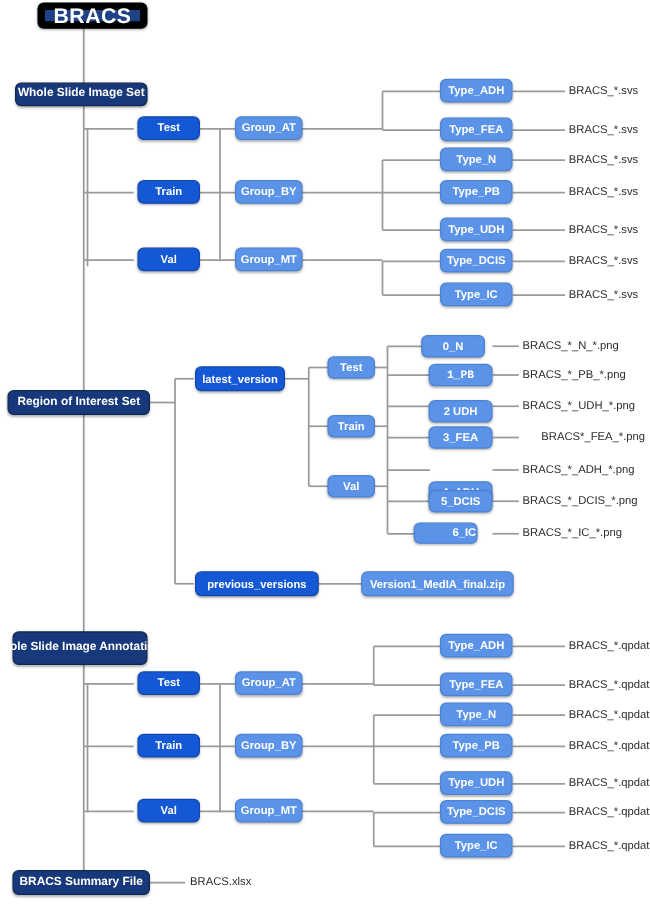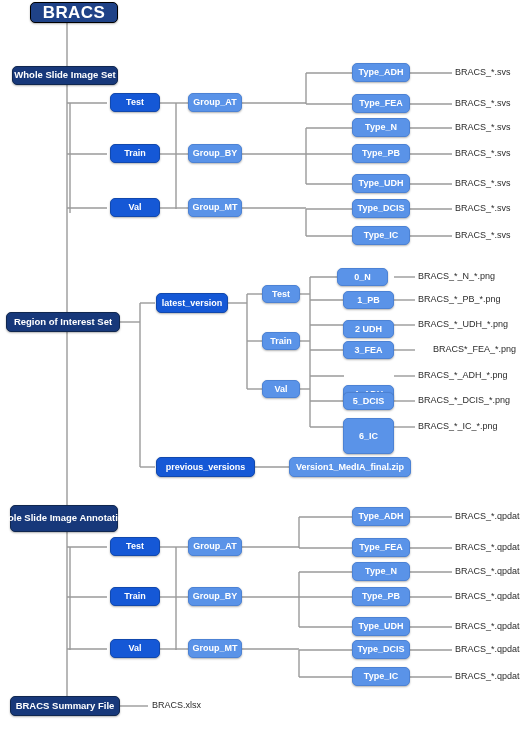--- a/index.html
+++ b/index.html
@@ -12,21 +12,21 @@
   svg.links{position:absolute;left:0;top:0;width:520px;height:736px;pointer-events:none;}
 
   .node{
     position:absolute;box-sizing:border-box;
     display:flex;align-items:center;justify-content:center;
     text-align:center;color:#ffffff;font-weight:bold;
     border-radius:5px;line-height:1.12;
     box-shadow:0 1px 2px rgba(0,0,0,.30);
     white-space:nowrap;
   }
-  .lvl-root{background:#1F4287;border:1px solid #000000;font-size:17px;letter-spacing:.4px;align-items:flex-end;}
+  .lvl-root{background:#1F4287;border:6px solid #000000;font-size:17px;letter-spacing:.4px;}
   .lvl-major{background:#17387a;border:1px solid #10274f;font-size:9.5px;}
   .lvl-mid{background:#1558d6;border:1px solid #1148ad;font-size:9px;}
   .lvl-leaf{background:#5a93e8;border:1px solid #4c82d4;font-size:9px;}
   .lvl-leaf.wide{white-space:nowrap;}
 
   .filelabel{
     position:absolute;color:#2b2b2b;font-size:9px;
     font-family:"Liberation Sans","DejaVu Sans",sans-serif;
     white-space:nowrap;line-height:1;
   }
@@ -221,36 +221,36 @@
   <div class="node lvl-leaf" style="left:262px;top:332px;width:38px;height:18px;">
     <span>Train</span>
   </div>
   <div class="node lvl-leaf" style="left:262px;top:380px;width:38px;height:18px;">
     <span>Val</span>
   </div>
 
   <div class="node lvl-leaf" style="left:337px;top:268px;width:51px;height:18px;">
     <span>0_N</span>
   </div>
-  <div class="node lvl-leaf" style="left:343px;top:291px;width:51px;height:18px;">
+  <div class="node lvl-leaf" style="left:343px;top:291px;width:51px;height:18px;font-family:Liberation Mono, monospace;">
     <span>1_PB</span>
   </div>
   <div class="node lvl-leaf" style="left:343px;top:320px;width:51px;height:18px;">
     <span>2 UDH</span>
   </div>
   <div class="node lvl-leaf" style="left:343px;top:341px;width:51px;height:18px;">
     <span>3_FEA</span>
   </div>
   <div class="node lvl-leaf" style="left:343px;top:385px;width:51px;height:18px;">
     <span>4_ADH</span>
   </div>
   <div class="node lvl-leaf" style="left:343px;top:392px;width:51px;height:18px;">
     <span>5_DCIS</span>
   </div>
-  <div class="node lvl-leaf" style="left:343px;top:418px;width:51px;height:36px;">
+  <div class="node lvl-leaf" style="left:331px;top:418px;width:51px;height:17px;justify-content:flex-end;">
     <span>6_IC</span>
   </div>
 
   <div class="filelabel" style="left:418px;top:272px;">BRACS_*_N_*.png</div>
   <div class="filelabel" style="left:418px;top:295px;">BRACS_*_PB_*.png</div>
   <div class="filelabel" style="left:418px;top:320px;">BRACS_*_UDH_*.png</div>
   <div class="filelabel" style="left:418px;top:345px;padding-left:15px;">BRACS*_FEA_*.png</div>
   <div class="filelabel" style="left:418px;top:371px;">BRACS_*_ADH_*.png</div>
   <div class="filelabel" style="left:418px;top:396px;">BRACS_*_DCIS_*.png</div>
   <div class="filelabel" style="left:418px;top:422px;">BRACS_*_IC_*.png</div>

